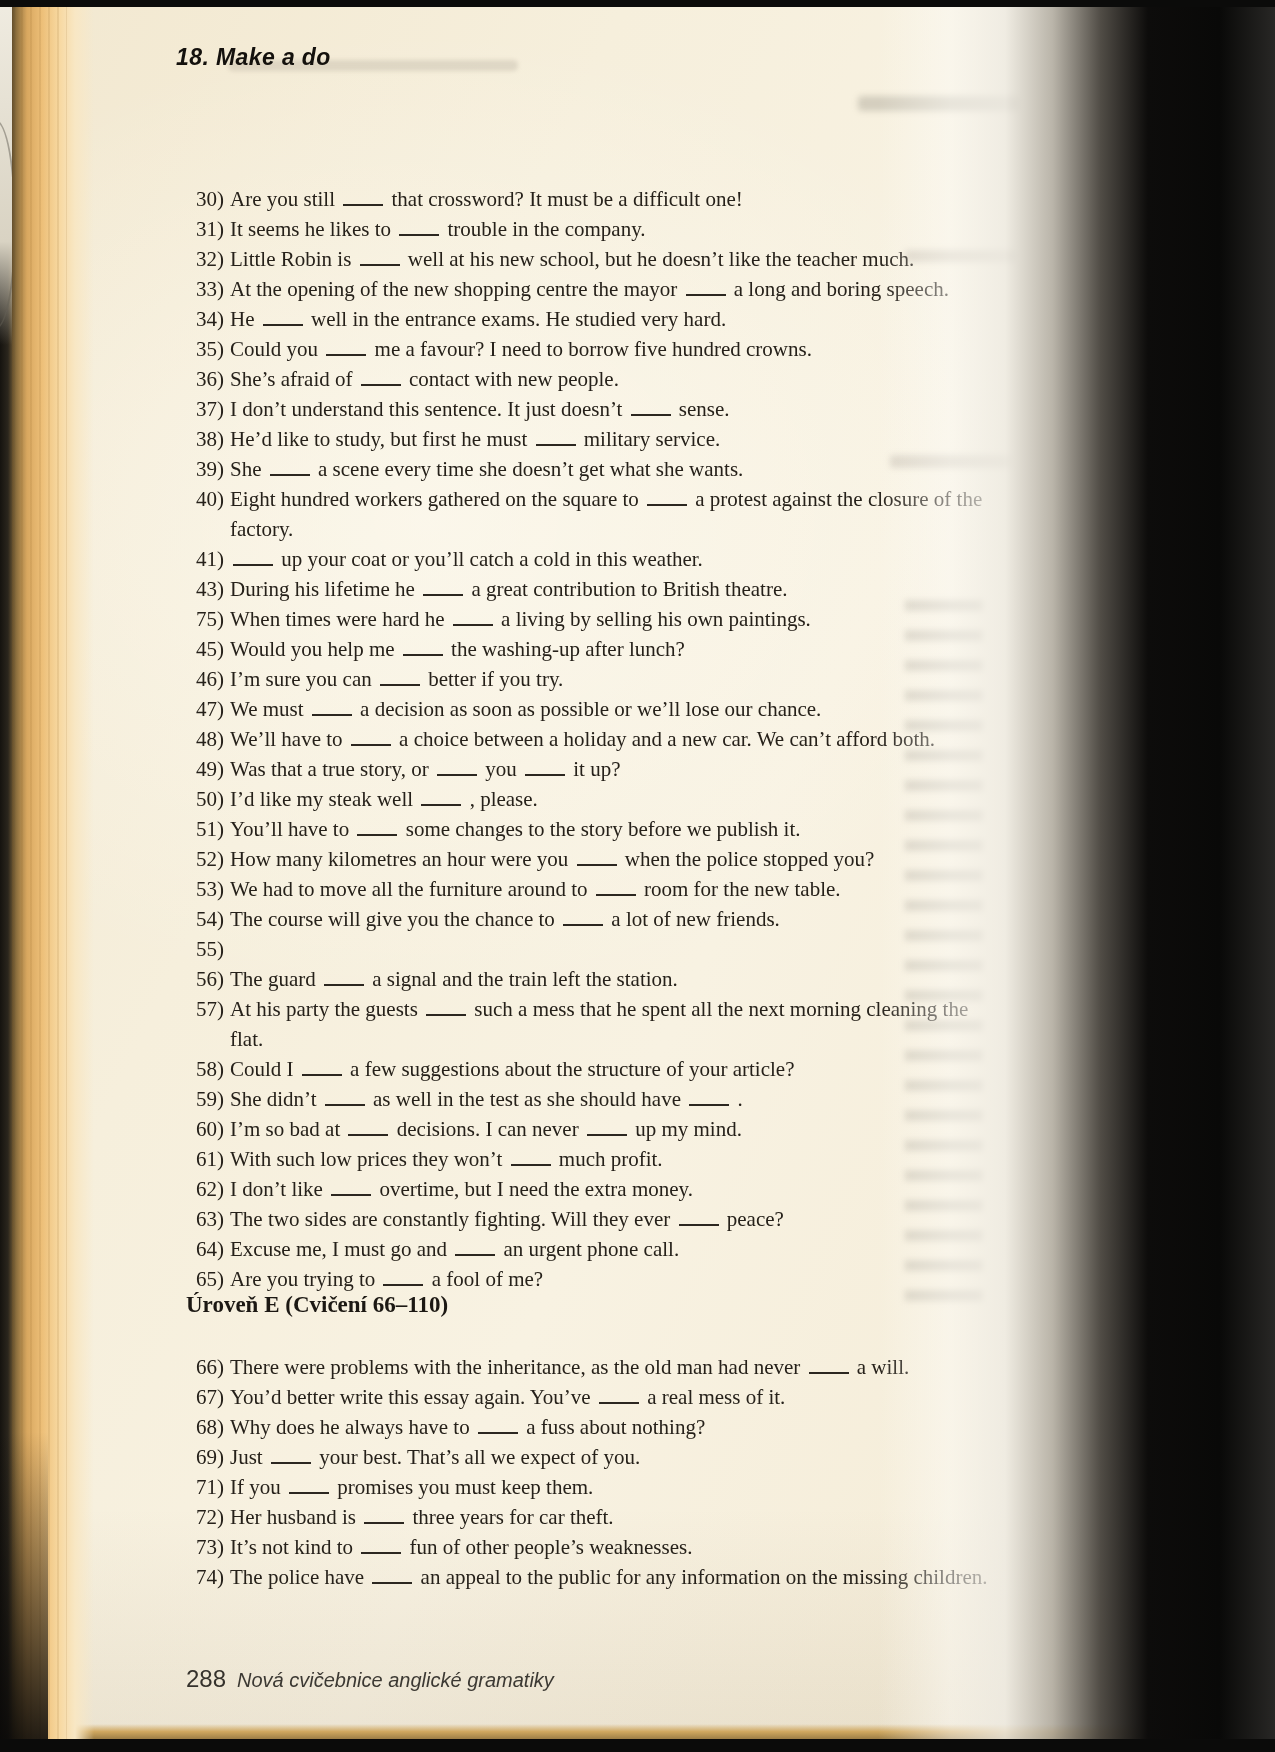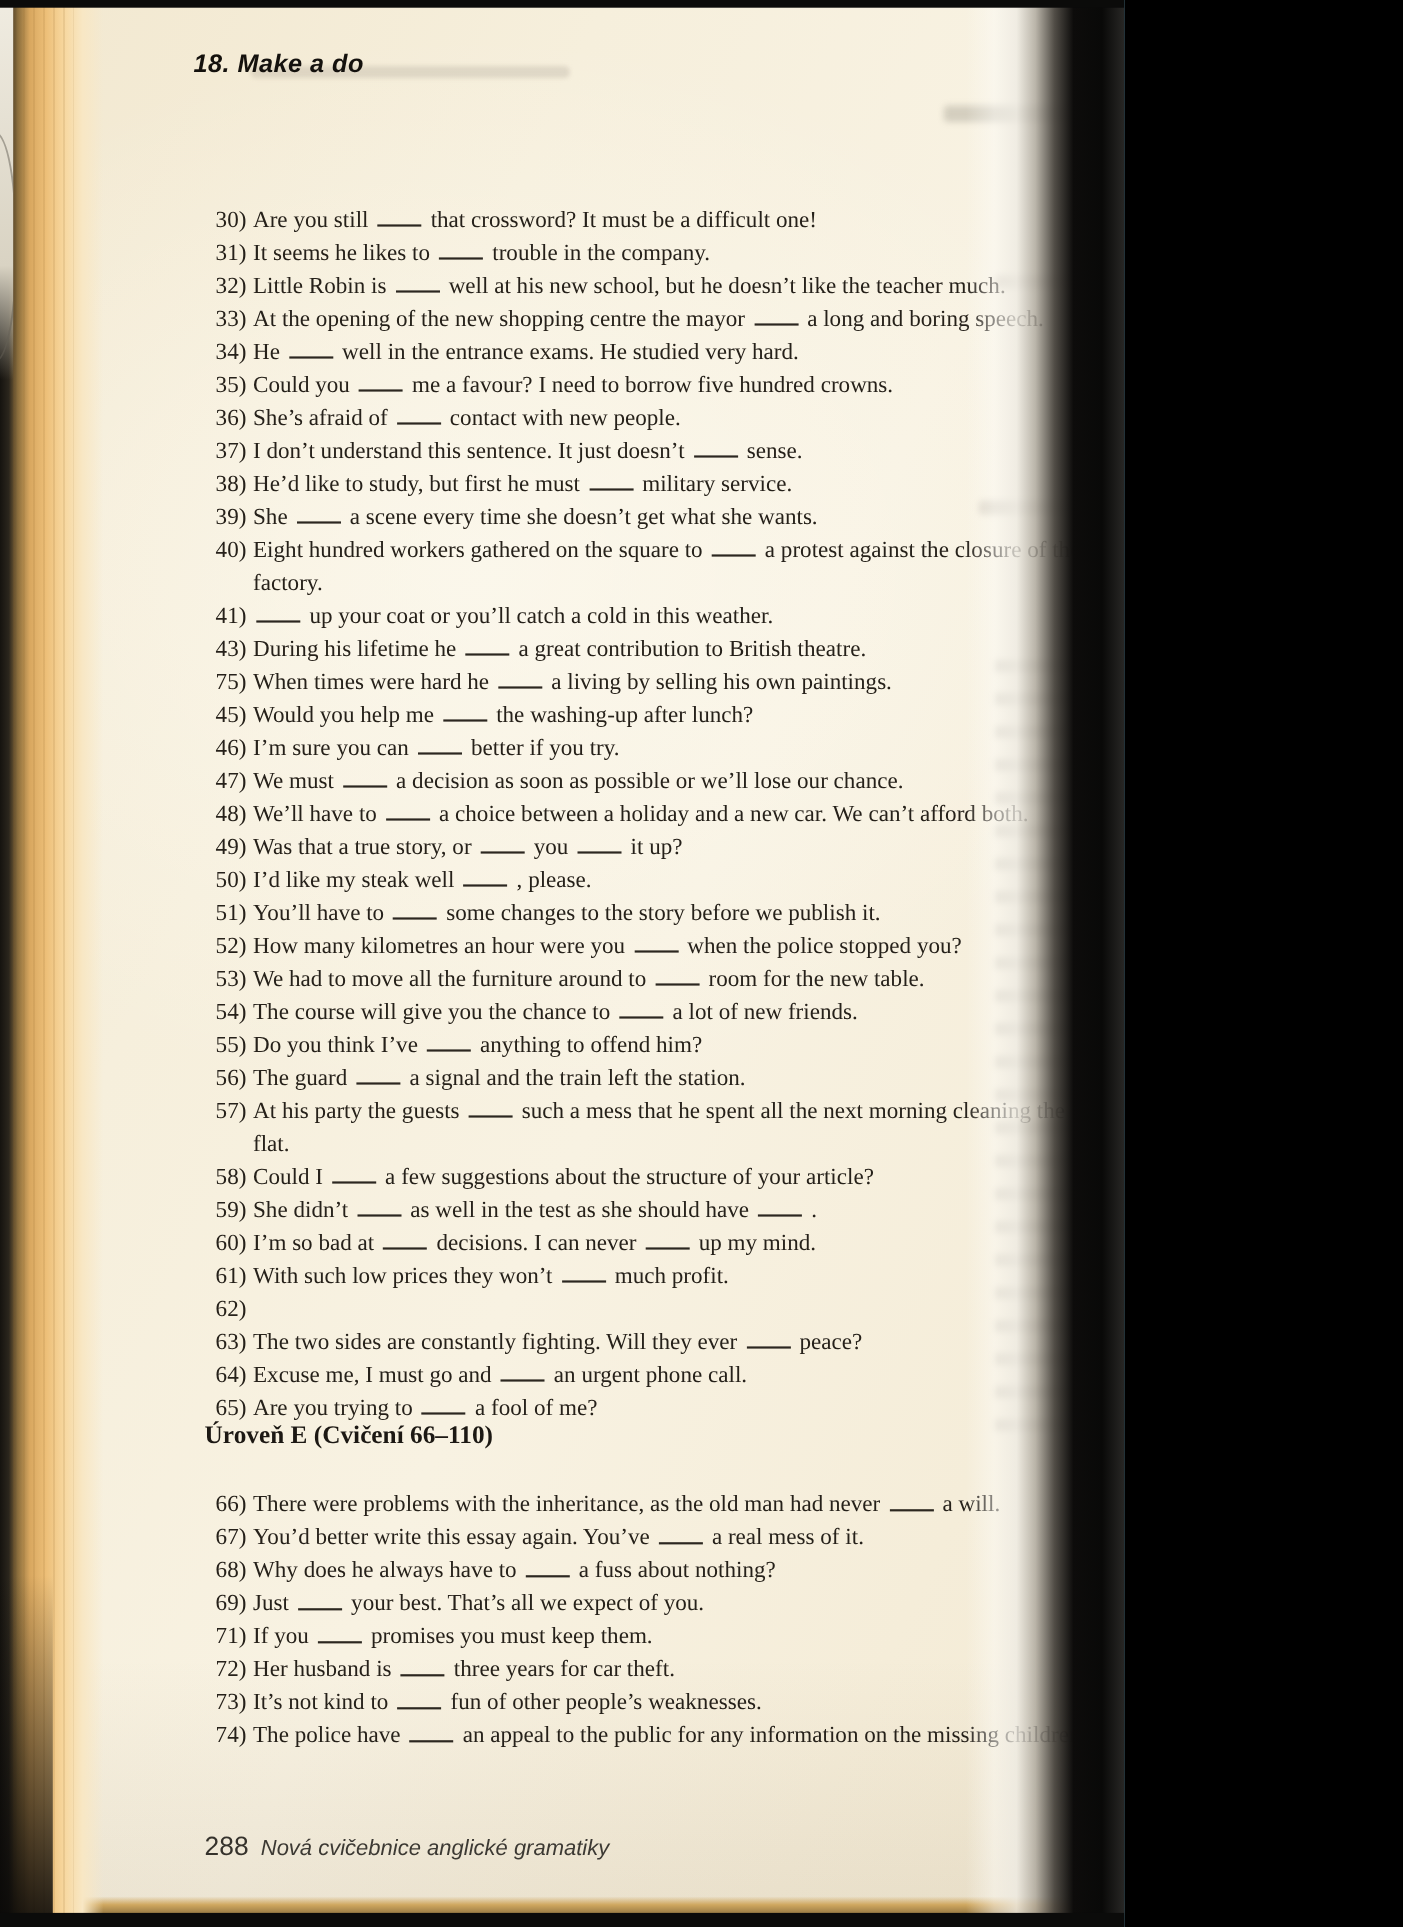--- a/index.html
+++ b/index.html
@@ -1,16 +1,16 @@
 <!DOCTYPE html>
 <html style="--page: #f6eedb; --page-edge: #edbf78; --ink: #26211a; --scanner-bg: #0b0b0a;"><head>
 <meta charset="utf-8">
 <style>
   html,body{margin:0;padding:0;background:#000;}
-  .scan{position:relative;width:1022px;height:1752px;overflow:hidden;background:#7dd3fc;
+  .scan{position:relative;width:1275px;height:1752px;overflow:hidden;background:#14b8a6;
         font-family:"Liberation Serif",serif;}
   
   .page{position:absolute;inset:0;z-index:0;
     background:
       radial-gradient(ellipse 900px 700px at 430px 520px, rgba(255,253,246,0.55), rgba(255,253,246,0) 70%),
       linear-gradient(to bottom, rgba(0,0,0,0) 86%, rgba(120,98,66,0.10)),
       linear-gradient(115deg,#f2e8d0 0%,#f6efdc 30%,#f8f2e2 55%,#f5edd9 82%,#f3ead4 100%);}
   
   .strip-top{position:absolute;left:0;right:0;top:0;height:7px;background:var(--scanner-bg,#0b0b0a);z-index:6;}
   .strip-bottom{position:absolute;left:0;right:0;bottom:0;height:13px;background:var(--scanner-bg,#0b0b0a);z-index:6;}
@@ -170,21 +170,20 @@
         <div class="ex-row">
           <span class="ex-num">53)</span>
           <span class="ex-text">We had to move all the furniture around to <span class="blank"></span> room for the new table.</span>
         </div>
         <div class="ex-row">
           <span class="ex-num">54)</span>
           <span class="ex-text">The course will give you the chance to <span class="blank"></span> a lot of new friends.</span>
         </div>
         <div class="ex-row">
           <span class="ex-num">55)</span>
-          <span class="ex-text">Do you think I’ve <span class="blank"></span> anything to offend him?</span>
         </div>
         <div class="ex-row">
           <span class="ex-num">56)</span>
           <span class="ex-text">The guard <span class="blank"></span> a signal and the train left the station.</span>
         </div>
         <div class="ex-row">
           <span class="ex-num">57)</span>
           <span class="ex-text">At his party the guests <span class="blank"></span> such a mess that he spent all the next morning cleaning the</span>
         </div>
         <div class="ex-row">
@@ -202,20 +201,21 @@
         <div class="ex-row">
           <span class="ex-num">60)</span>
           <span class="ex-text">I’m so bad at <span class="blank"></span> decisions. I can never <span class="blank"></span> up my mind.</span>
         </div>
         <div class="ex-row">
           <span class="ex-num">61)</span>
           <span class="ex-text">With such low prices they won’t <span class="blank"></span> much profit.</span>
         </div>
         <div class="ex-row">
           <span class="ex-num">62)</span>
+          <span class="ex-text">I don’t like <span class="blank"></span> overtime, but I need the extra money.</span>
         </div>
         <div class="ex-row">
           <span class="ex-num">63)</span>
           <span class="ex-text">The two sides are constantly fighting. Will they ever <span class="blank"></span> peace?</span>
         </div>
         <div class="ex-row">
           <span class="ex-num">64)</span>
           <span class="ex-text">Excuse me, I must go and <span class="blank"></span> an urgent phone call.</span>
         </div>
         <div class="ex-row">

